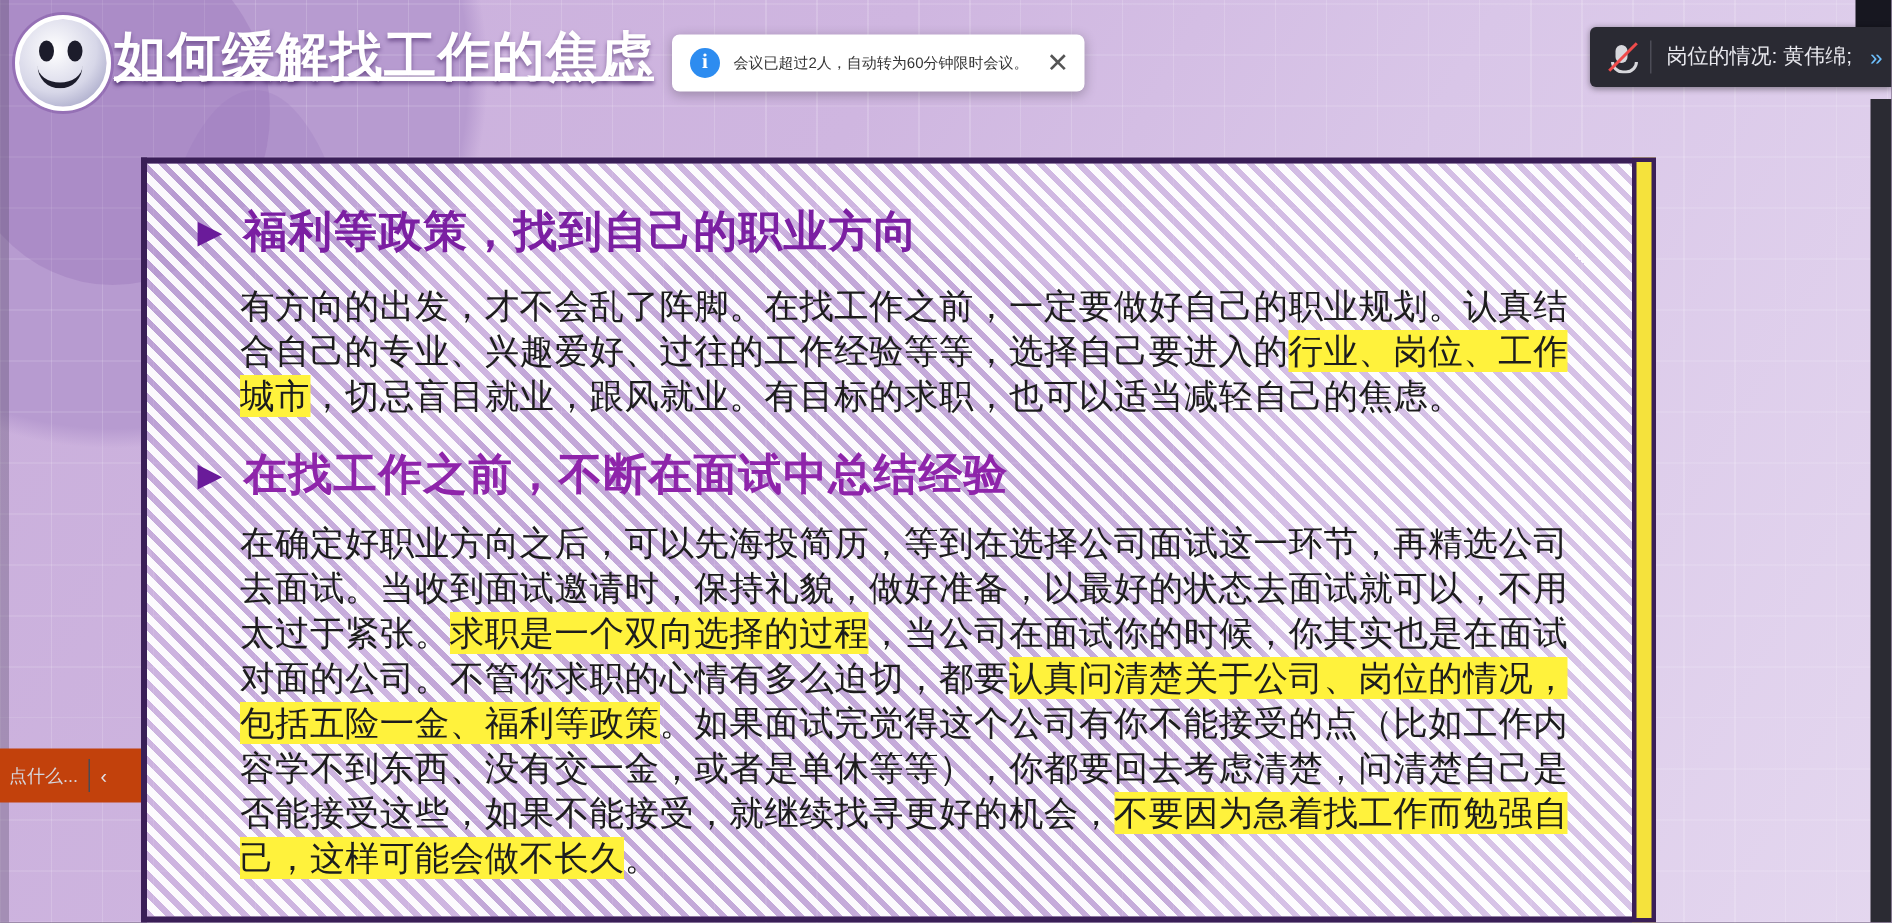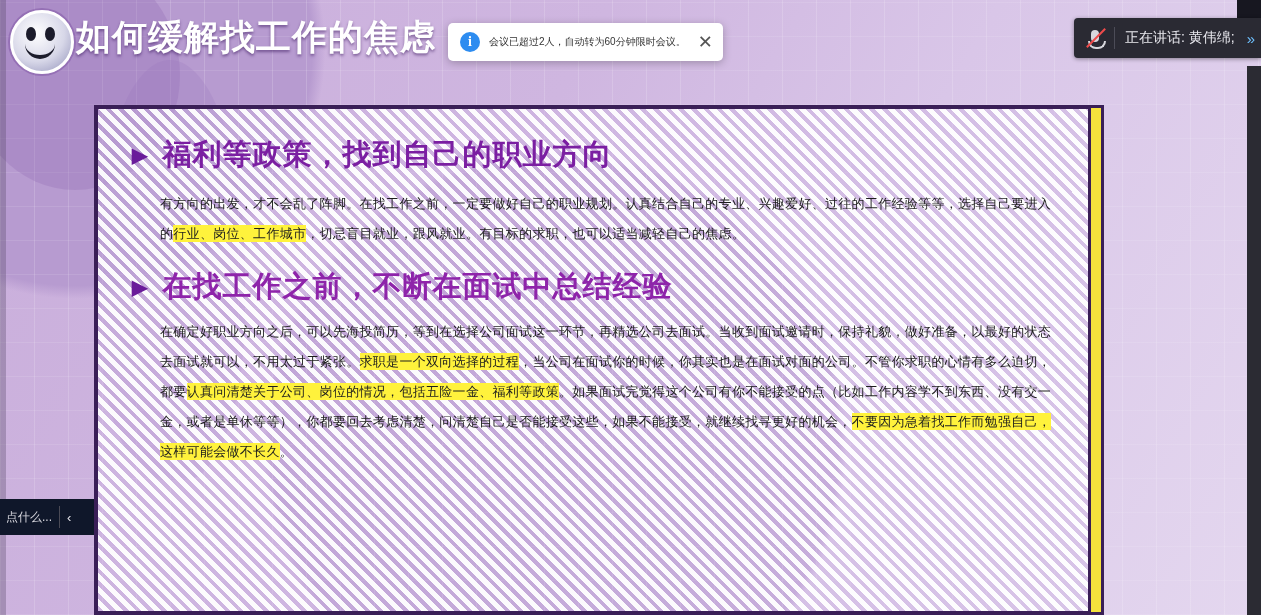--- a/index.html
+++ b/index.html
@@ -81,20 +81,21 @@
   }
   .slide-title {
     position: absolute;
     left: 76px; top: 14px;
     font-size: 35px;
     font-weight: bold;
     color: #ffffff;
     letter-spacing: 1px;
     text-shadow: 0 2px 3px rgba(60,25,95,0.55);
     white-space: nowrap;
+    text-decoration: underline;
   }
 
   
   .toast {
     position: absolute;
     left: 448px; top: 23px;
     height: 38px;
     display: flex;
     align-items: center;
     background: #ffffff;
@@ -229,40 +230,40 @@
     color: #6a1b9a;
     font-size: 20px;
     line-height: 1;
   }
   .heading-2 {
     color: #8e24aa;
     font-size: 29px;
   }
   .para {
     margin: 14px 0 0 28px;
-    font-size: 13px;
+    font-size: 23px;
     line-height: 30px;
     color: #1d1d1d;
     letter-spacing: 0.3px;
   }
   .para-2 {
     margin-top: 10px;
   }
   .hl {
     background: #fff23c;
     padding: 1px 0;
   }
 
   
   .taskbar {
     position: absolute;
     left: 0; top: 499px;
     width: 94px;
     height: 36px;
-    background: #0f172a;
+    background: #c2410c;
     display: flex;
     align-items: center;
     color: #d5d5dc;
     font-size: 12px;
   }
   .taskbar .label {
     padding-left: 6px;
     white-space: nowrap;
     overflow: hidden;
   }
@@ -324,21 +325,21 @@
   </div>
 
   <div class="right-chrome-top"></div>
   <div class="speaker-bar">
     <div class="mic-icon">
       <div class="body"></div>
       <div class="base"></div>
       <div class="slash"></div>
     </div>
     <div class="speaker-sep"></div>
-    <div class="speaker-text">正在讲话: 黄伟绵;</div>
+    <div class="speaker-text">岗位的情况: 黄伟绵;</div>
     <div class="speaker-arrows">»</div>
   </div>
 
   <div class="content-card">
     <div class="content-inner">
 
       <div class="heading">
         <span class="bullet">▶</span>
         <span>福利等政策，找到自己的职业方向</span>
       </div>

